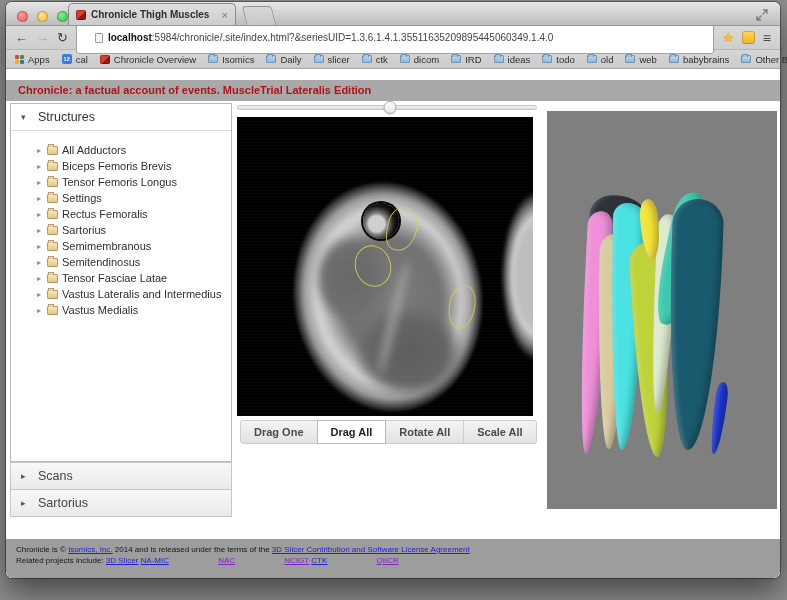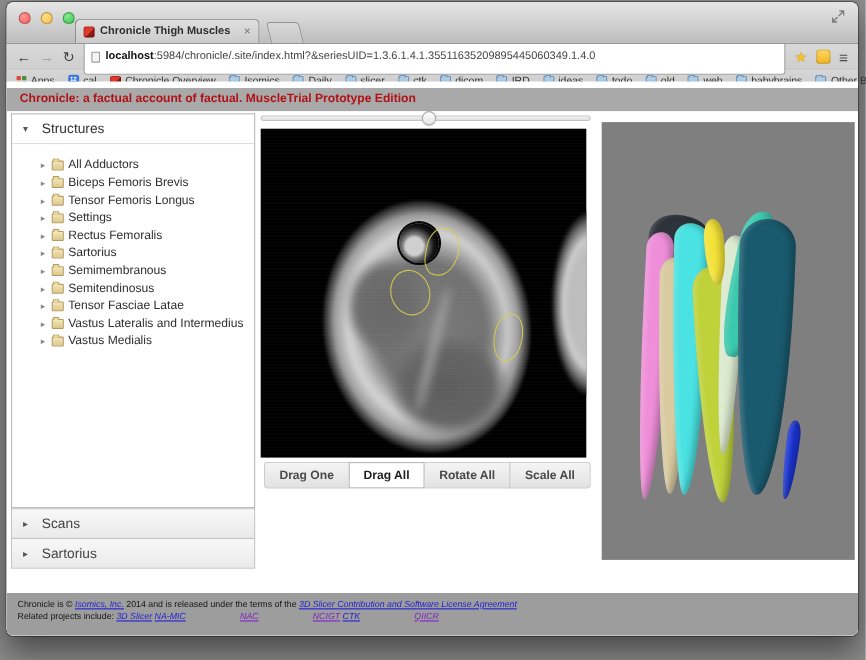--- a/index.html
+++ b/index.html
@@ -4,21 +4,21 @@
 <style>
   * { box-sizing: border-box; margin: 0; padding: 0; }
   html,body { width:787px; height:600px; overflow:hidden; }
   body { background:#8e8e8e; font-family:"Liberation Sans", sans-serif; position:relative; }
 
   .window { position:absolute; left:6px; top:2px; width:774px; height:576px;
     border-radius:6px; background:#fff;
     box-shadow:0 14px 30px rgba(0,0,0,.5), 0 0 0 1px rgba(0,0,0,.35); }
 
   
-  .titlebar { position:relative; height:38px; border-radius:6px 6px 0 0;
+  .titlebar { position:relative; height:24px; border-radius:6px 6px 0 0;
     background:linear-gradient(#e6e6e6,#bdbdbd); border-bottom:1px solid #979797; }
   .tl { position:absolute; top:9px; width:11px; height:11px; border-radius:50%; border:1px solid rgba(0,0,0,.25); }
   .tl.close { left:11px; background:radial-gradient(circle at 35% 30%, #ff9d9a, #fc5753); }
   .tl.min   { left:31px; background:radial-gradient(circle at 35% 30%, #ffe08a, #fdbc40); }
   .tl.zoom  { left:51px; background:radial-gradient(circle at 35% 30%, #8ce897, #33c748); }
   .expand-ic { position:absolute; right:12px; top:7px; width:12px; height:12px; opacity:.6; }
   .tab { position:absolute; left:62px; bottom:0; height:22px; width:168px;
     background:linear-gradient(#dfdfdf,#cccccc); border:1px solid #8b8b8b; border-bottom:none;
     border-radius:5px 5px 0 0; display:flex; align-items:center; gap:5px; padding:0 7px;
     font-size:10px; color:#2e2e2e; font-weight:bold; }
@@ -29,21 +29,21 @@
   .newtab { position:absolute; left:238px; bottom:0; height:19px; width:30px;
     background:linear-gradient(#d8d8d8,#c7c7c7); border:1px solid #939393; border-bottom:none;
     border-radius:4px 4px 0 0; transform:skewX(14deg); }
 
   
   .toolbar { height:24px; background:linear-gradient(#d9d9d9,#cecece); border-bottom:1px solid #b5b5b5;
     display:flex; align-items:center; padding:0 9px; gap:8px; }
   .navbtn { font-size:13px; color:#3f3f3f; line-height:1; }
   .navbtn.disabled { color:#9f9f9f; }
   .urlbox { flex:1; height:33px; background:#fff; border:1px solid #a3a3a3; border-radius:3px;
-    display:flex; align-items:center; gap:5px; padding:0 6px; font-size:10px; overflow:hidden; }
+    display:flex; align-items:center; gap:5px; padding:0 18px; font-size:10px; overflow:hidden; }
   .doc-ic { width:8px; height:10px; border:1px solid #9a9a9a; border-radius:1px; background:#f4f4f4; flex:0 0 auto; }
   .url-text { white-space:nowrap; overflow:hidden; }
   .url-domain { color:#111; font-weight:bold; }
   .url-rest { color:#444; }
   .star-ic { color:#f2c032; font-size:13px; line-height:1; text-shadow:0 0 1px #b8860b; }
   .ext-ic { width:13px; height:13px; border-radius:3px; background:linear-gradient(#ffd75e,#f0b429);
     box-shadow:inset 0 0 0 1px rgba(0,0,0,.2); }
   .menu-ic { font-size:14px; color:#4a4a4a; line-height:1; }
 
   
@@ -134,21 +134,21 @@
   .mode-btn:last-child { border-radius:0 3px 3px 0; }
   .mode-btn.selected { background:#fff; color:#1e1e1e; border-color:#b9b9b9; z-index:1; position:relative; }
 
   
   .view3d { position:absolute; left:541px; top:37px; width:230px; height:398px; overflow:hidden; }
   .muscle { position:absolute; box-shadow:inset -4px 0 6px rgba(0,0,0,.25), inset 3px 0 4px rgba(255,255,255,.18); }
 
   
   .footer { position:absolute; left:0; right:0; bottom:0; height:39px; background:#9d9d9d;
     border-radius:0 0 6px 6px; padding:5px 0 0 10px; font-size:8px; color:#151515; line-height:11px; }
-  .footer a { text-decoration:underline; cursor:pointer;font-style:italic; }
+  .footer a { text-decoration:underline; cursor:pointer; }
   .lnk-blue { color:#2222d6; } .lnk-visited { color:#8123c9;margin-left:47px; }
 </style>
 </head>
 <body>
 
 <div class="window">
 
   <div class="titlebar">
     <span class="tl close"></span>
     <span class="tl min"></span>
@@ -242,21 +242,21 @@
         </span>
       </span>
     <span class="bm bm-other">
       <span class="bm-ic ic-folder"></span>
       <span>Other Bookmarks</span>
     </span>
   </div>
 
   <div class="content">
 
-    <div class="banner">Chronicle: a factual account of factual. MuscleTrial Prototype Edition</div>
+    <div class="banner">Chronicle: a factual account of events. MuscleTrial Lateralis Edition</div>
 
     <div class="structures">
       <div class="acc-head">
         <span class="acc-arrow">▾</span>
         <span>Structures</span>
       </div>
       <div class="tree" id="structures-list">
           <div class="tree-item">
             <span class="tw">▸</span>
             <span class="folder-ic"></span>

